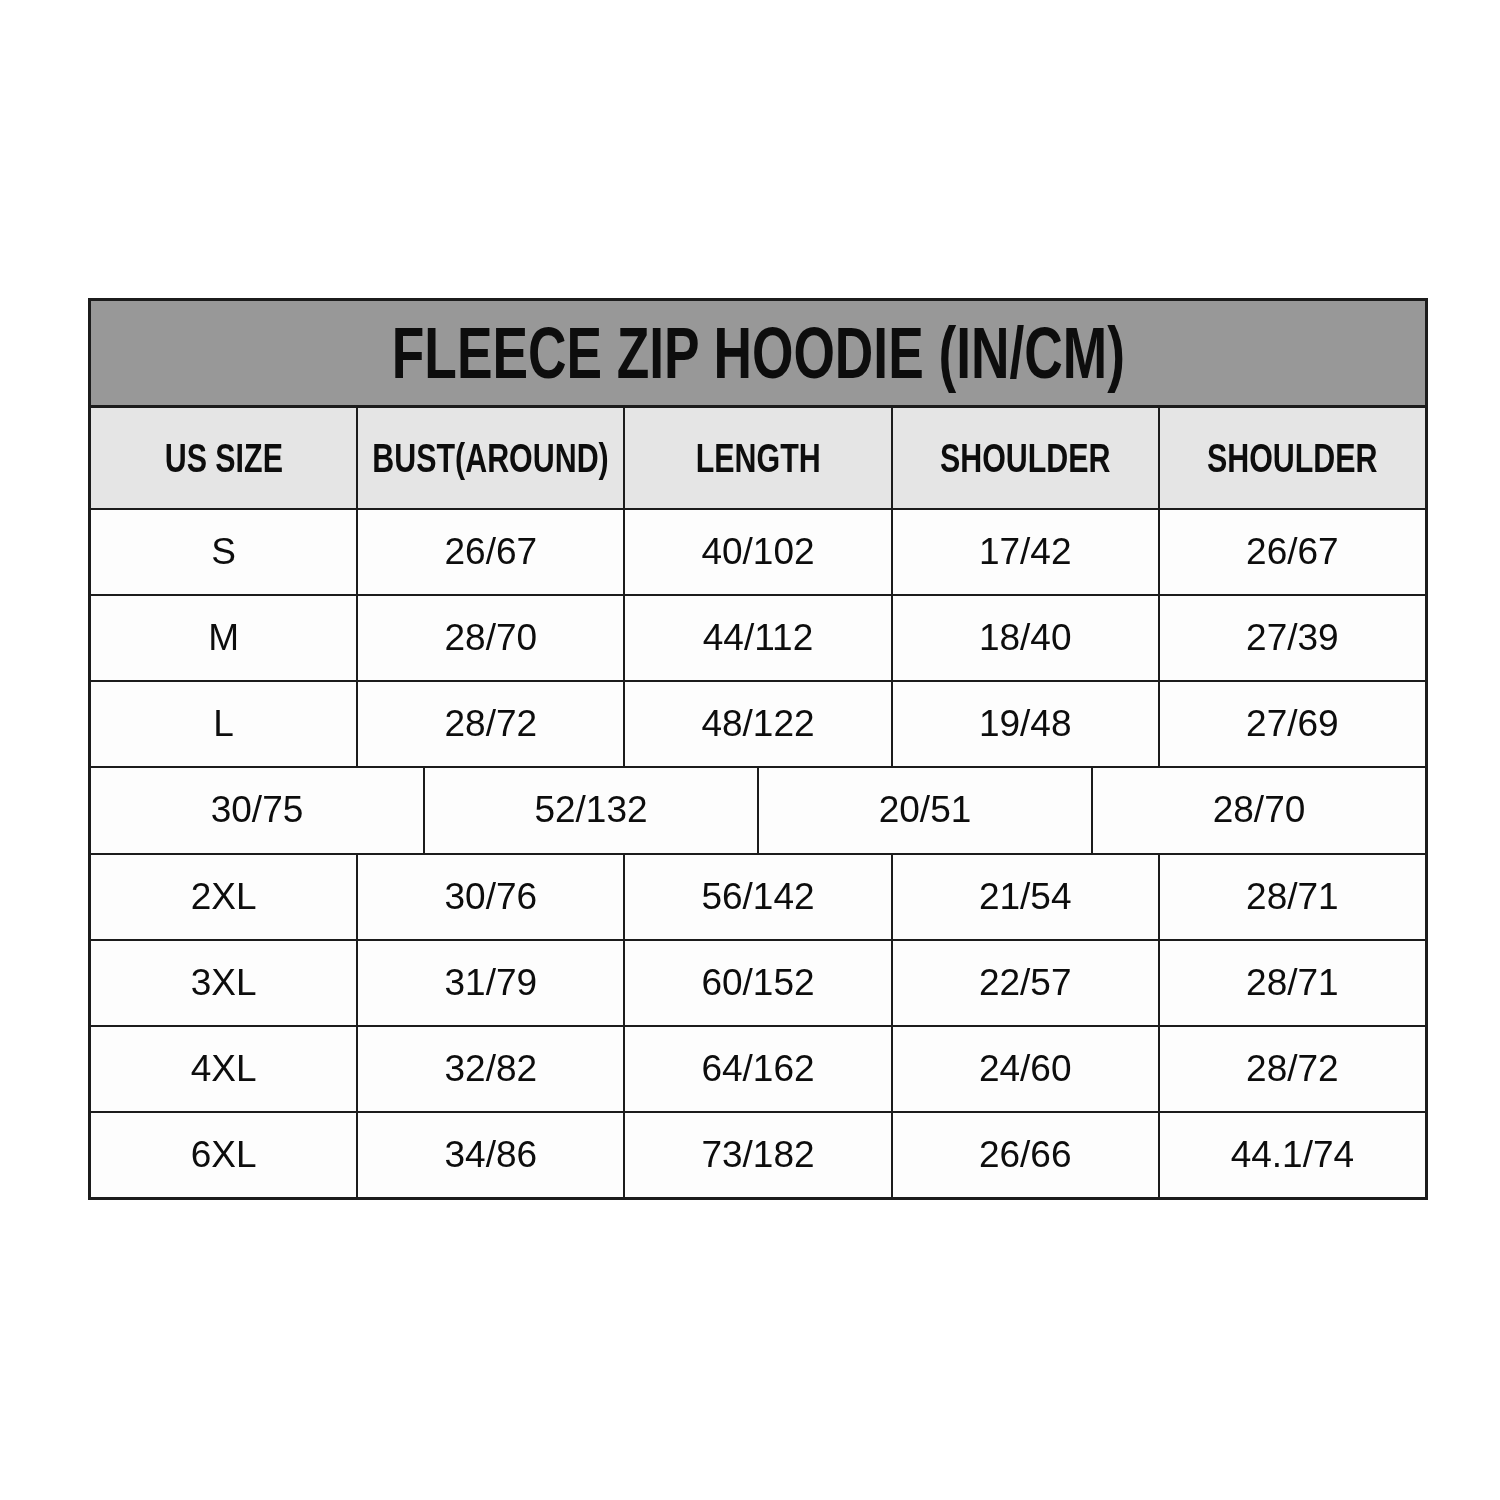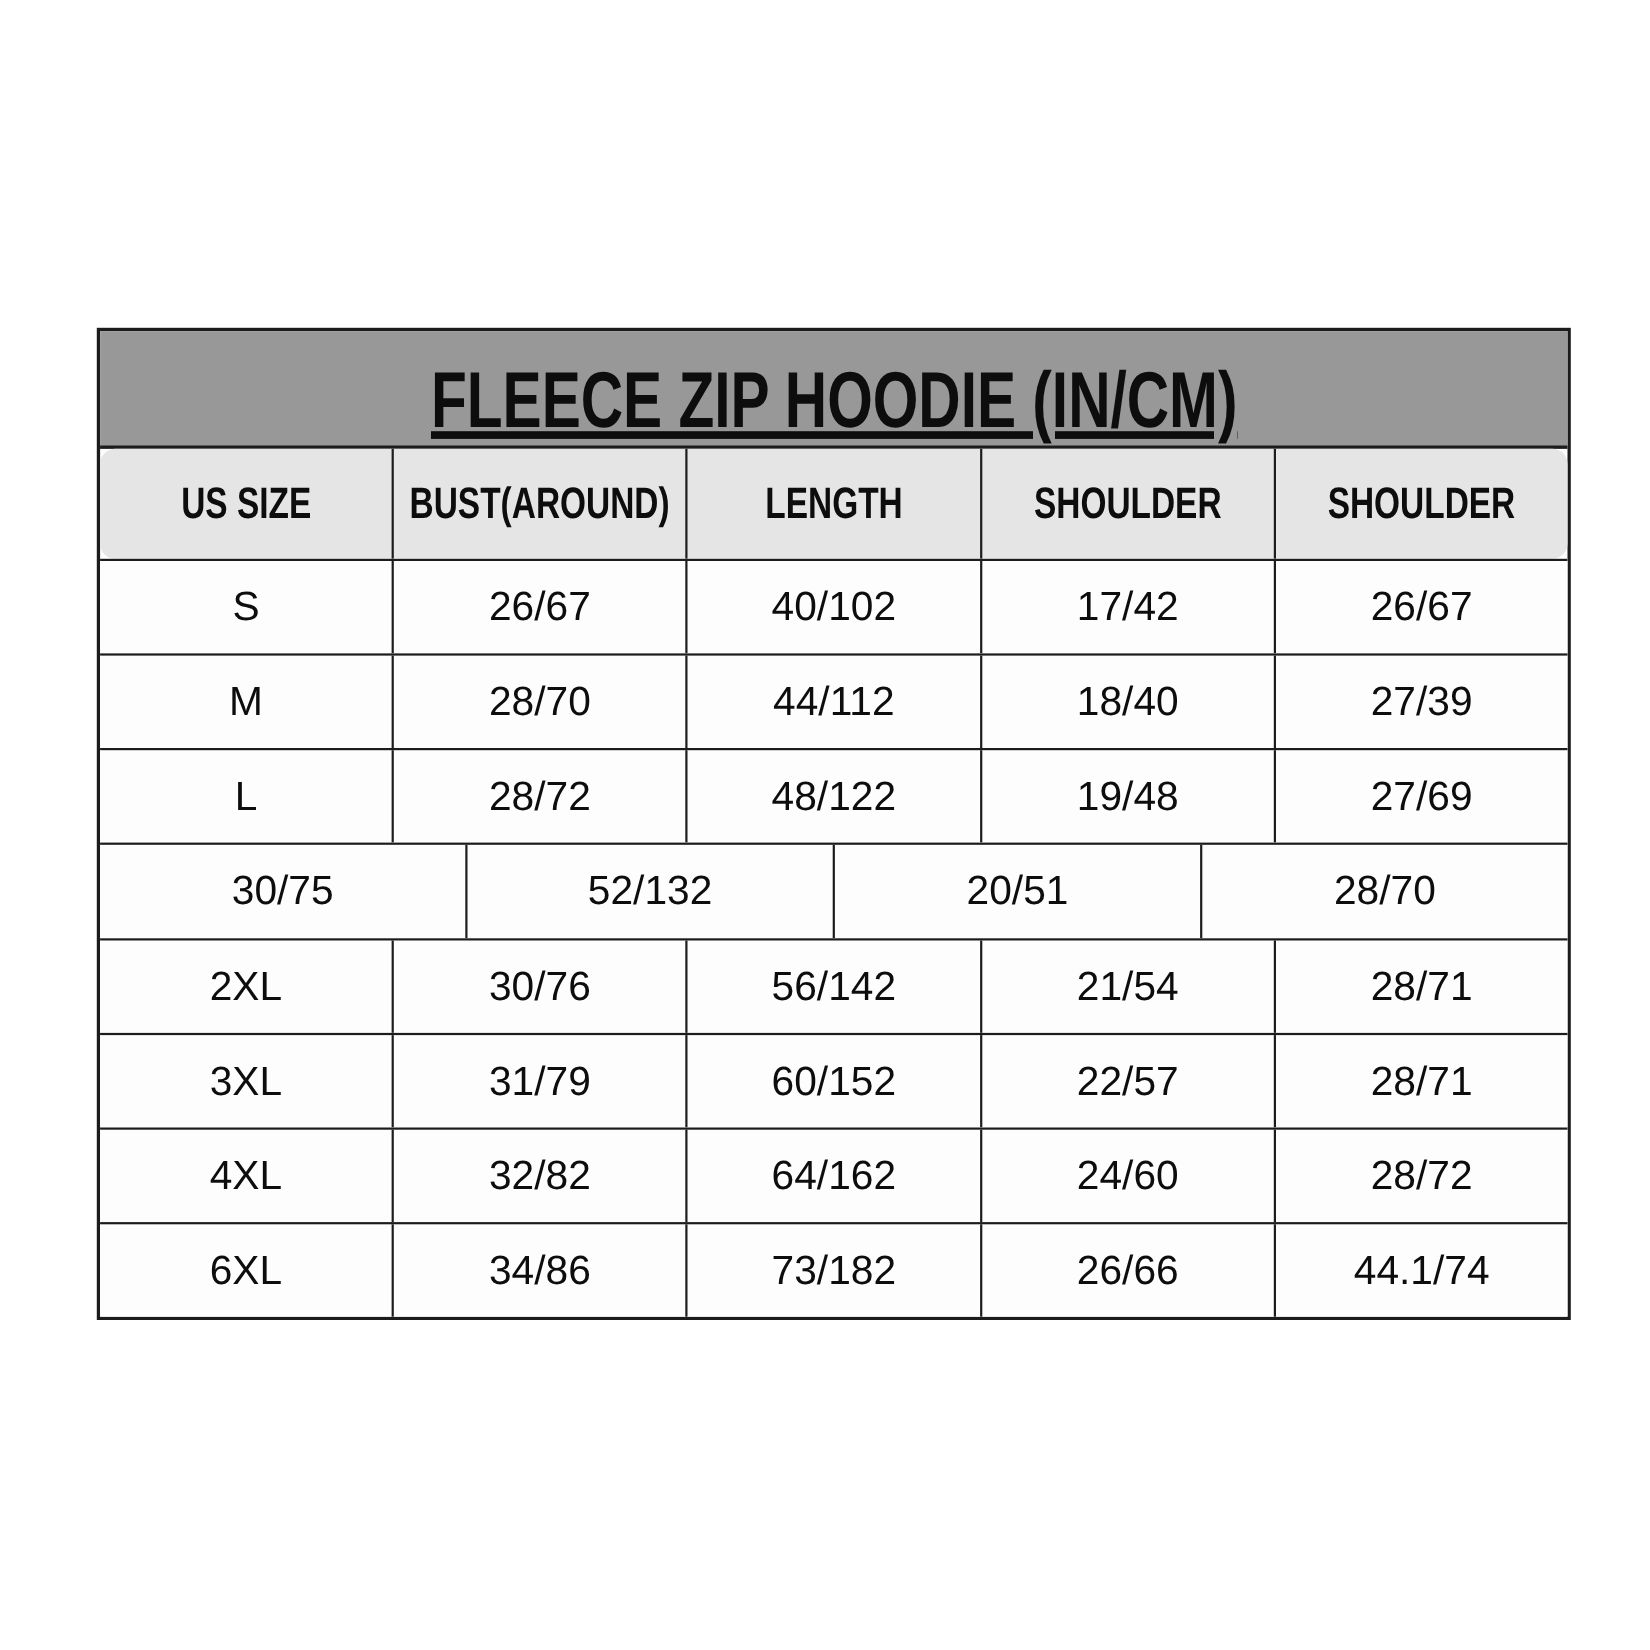--- a/index.html
+++ b/index.html
@@ -22,41 +22,39 @@
     border: 3px solid #1c1c1c;
     background: #fdfdfd;
     display: flex;
     flex-direction: column;
   }
   .title-bar {
     flex: 0 0 107px;
     background: #989898;
     border-bottom: 3px solid #1c1c1c;
     display: flex;
-    align-items: flex-end;
+    align-items: center;
     justify-content: center;
     overflow: hidden;
-    text-decoration: underline;
   }
   .title-text {
     font-size: 72px;
     font-weight: bold;
     letter-spacing: 0px;
     white-space: nowrap;
     transform: scaleX(0.74);
     transform-origin: center center;
   }
   .row {
     display: flex;
     align-items: stretch;
   }
   .header-row {
     flex: 0 0 100px;
     background: #e5e5e5;
-    border-radius: 14px;
   }
   .data-row {
     flex: 1 1 0;
     background: #fdfdfd;
     border-top: 2px solid #1c1c1c;
   }
   .cell {
     flex: 1 1 0;
     display: flex;
     align-items: center;

